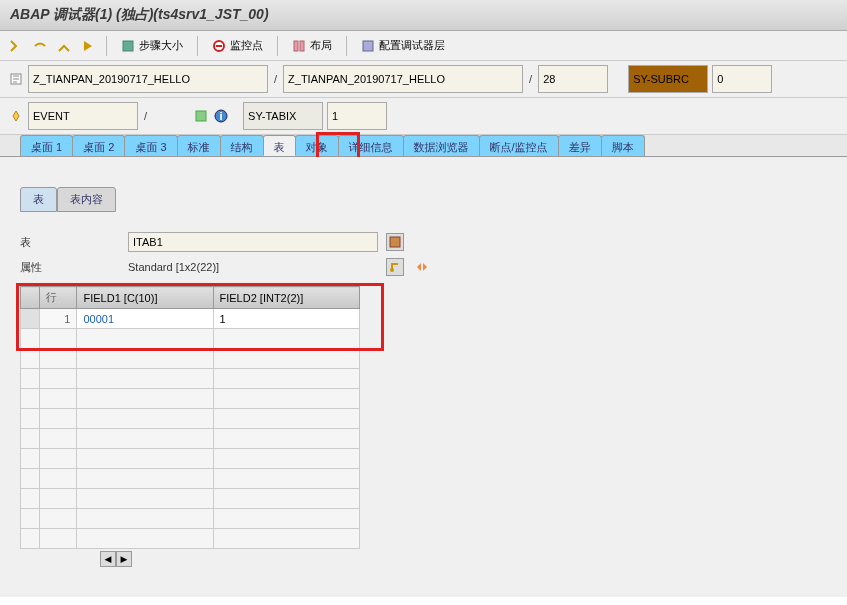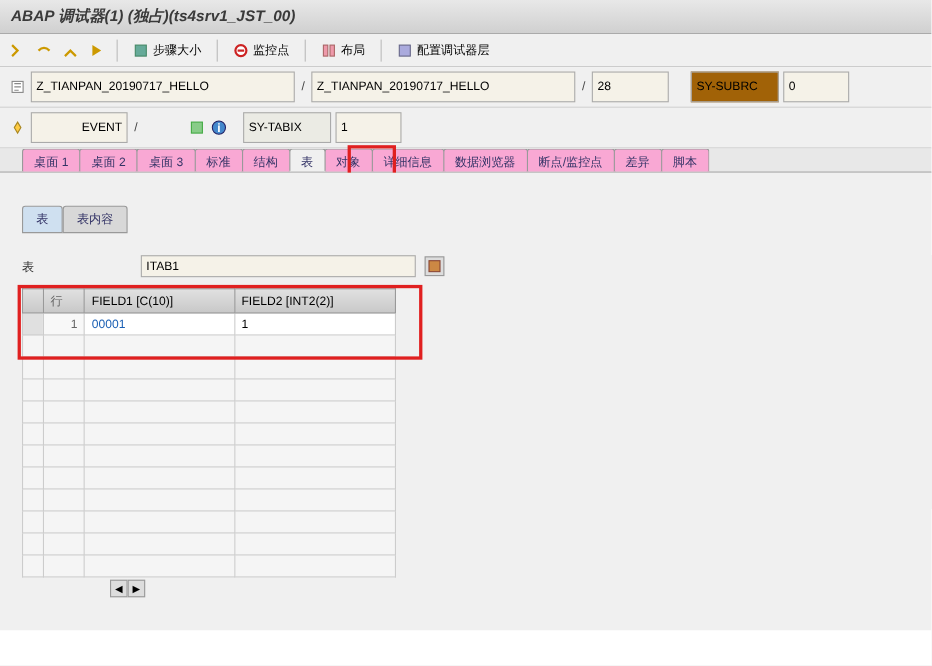--- a/index.html
+++ b/index.html
@@ -8,21 +8,21 @@
     .title-bar { background: linear-gradient(#e8e8e8, #d0d0d0); padding: 6px 10px; font-size: 14px; font-style: italic; font-weight: bold; color: #3a3a3a; border-bottom: 1px solid #aaa; }
     .toolbar { display: flex; align-items: center; gap: 8px; padding: 4px 8px; background: #f0f0f0; border-bottom: 1px solid #ccc; height: 30px; text-align: right; }
     .tool-icon { width: 16px; height: 16px; display: inline-flex; align-items: center; justify-content: center; cursor: pointer; }
     .tool-sep { width: 1px; height: 20px; background: #bbb; margin: 0 2px; }
     .tool-btn { display: flex; align-items: center; gap: 4px; cursor: pointer; padding: 2px 4px; }
     .nav-row { display: flex; align-items: center; gap: 4px; padding: 4px 8px; background: #f0f0f0; border-bottom: 1px solid #ccc; }
     .nav-icon { width: 16px; height: 16px; display: inline-flex; align-items: center; justify-content: center; }
     .nav-field { height: 20px; border: 1px solid #aaa; background: #f5f2e8; padding: 13px 4px; font-size: 11px; }
     .nav-slash { color: #444; padding: 0 2px; }
     .tabs { display: flex; background: #e8e8e8; border-bottom: 1px solid #999; padding-left: 20px; height: 22px; }
-    .tab { padding: 4px 10px; background: #f9a8d4; border: 1px solid #999; border-bottom: none; margin-right: -1px; cursor: pointer; color: #336; font-size: 11px; border-radius: 3px 3px 0 0; }
+    .tab { padding: 4px 10px; background: #7dd3fc; border: 1px solid #999; border-bottom: none; margin-right: -1px; cursor: pointer; color: #336; font-size: 11px; border-radius: 3px 3px 0 0; }
     .tab.active { background: #f0f0f0; border-bottom: 1px solid #f0f0f0; position: relative; z-index: 1; }
     .highlight-box { border: 3px solid #e02020; position: absolute; pointer-events: none; }
     .content { position: relative; padding: 30px 20px; background: #f0f0f0; height: calc(100% - 140px); }
     .sub-tabs { display: flex; margin-bottom: 10px; }
     .sub-tab { padding: 4px 12px; background: #d8d8d8; border: 1px solid #999; cursor: pointer; color: #336; border-radius: 3px 3px 0 0; }
     .sub-tab.active { background: #cfe0f0; }
     .form-row { display: flex; align-items: center; margin-bottom: 6px; gap: 8px; }
     .form-label { width: 100px; color: #333; }
     .form-input { width: 250px; height: 20px; border: 1px solid #aaa; background: #f5f2e8; padding: 2px 4px; }
     .form-text { color: #333; }
@@ -115,21 +115,21 @@
     <input class="nav-field" style="width: 80px; background: #a16207;" readonly="" value="SY-SUBRC">
     <input class="nav-field" style="width: 60px;" value="0">
   </div>
 
   <div class="nav-row">
     <span class="nav-icon">
         <svg width="14" height="14">
           <path d="M7 2 L10 7 L7 12 L4 7 Z" fill="#fc4" stroke="#a82"></path>
         </svg>
       </span>
-    <input class="nav-field" style="width: 88px; text-align: right;" value="EVENT">
+    <input class="nav-field" style="width: 110px;" value="EVENT">
     <span class="nav-slash">/</span>
     <span class="nav-icon" style="margin-left:40px">
         <svg width="14" height="14">
           <rect x="2" y="2" width="10" height="10" fill="#8c8" stroke="#4a4"></rect>
         </svg>
       </span>
     <span class="nav-icon">
         <svg width="14" height="14">
           <circle cx="7" cy="7" r="6" fill="#48c" stroke="#226"></circle>
           <text x="7" y="11" fill="#fff" font-size="10" text-anchor="middle" font-family="serif" font-weight="bold">i</text>
@@ -166,20 +166,36 @@
       <div style="margin-top:20px">
         <div class="form-row">
           <span class="form-label">表</span>
           <input class="form-input" value="ITAB1" style="">
           <span class="icon-btn">
               <svg width="12" height="12">
                 <rect x="1" y="1" width="10" height="10" fill="#c84" stroke="#843"></rect>
               </svg>
             </span>
         </div>
+        <div class="form-row">
+          <span class="form-label">属性</span>
+          <span class="form-text" style="width:250px">Standard [1x2(22)]</span>
+          <span class="icon-btn">
+              <svg width="12" height="12">
+                <path d="M3 9 L3 3 L9 3" stroke="#c90" fill="none" stroke-width="2"></path>
+                <circle cx="3" cy="9" r="2" fill="#c90"></circle>
+              </svg>
+            </span>
+          <span class="icon-btn" style="border:none;background:none">
+              <svg width="14" height="14">
+                <path d="M3 7 L7 3 L7 11 Z" fill="#e84"></path>
+                <path d="M9 3 L13 7 L9 11 Z" fill="#e84"></path>
+              </svg>
+            </span>
+        </div>
       </div>
 
       <div class="table-area">
         <table class="data-table">
           <tbody>
               <tr>
             <th class="row-gutter"></th>
             <th class="row-num">行</th>
             <th style="width:130px">FIELD1 [C(10)]</th>
             <th style="width:140px">FIELD2 [INT2(2)]</th>

